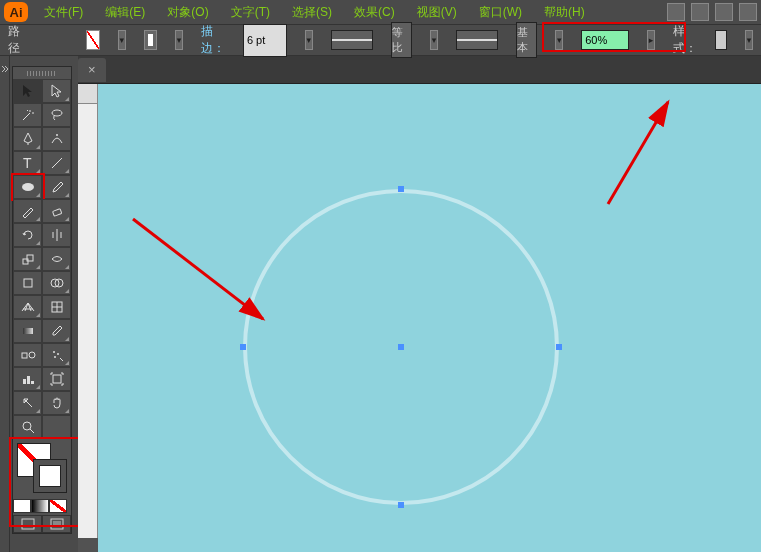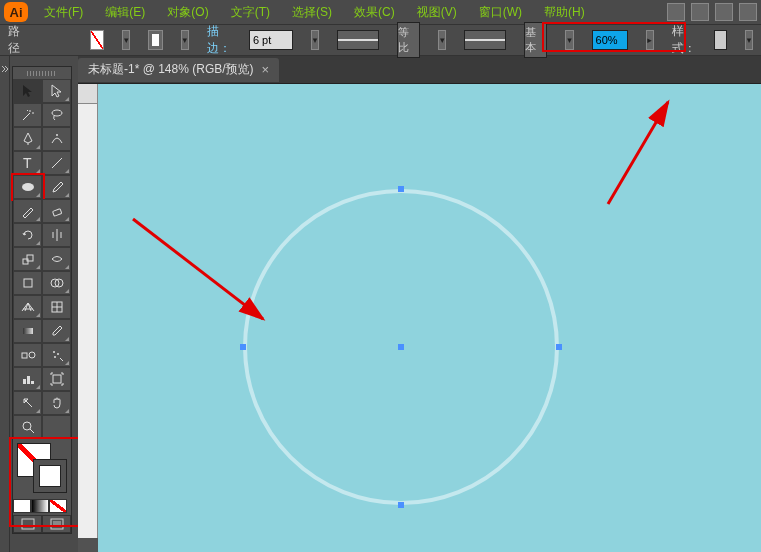--- a/index.html
+++ b/index.html
@@ -13,25 +13,25 @@
 
   .control-bar { height: 32px; background: #4a4a4a; border-top: 1px solid #333; border-bottom: 1px solid #333; display: flex; align-items: center; padding: 0 8px; gap: 18px; }
   .control-bar .label { color: #ccc; font-size: 12px; }
   .control-bar .swatch { width: 22px; height: 20px; border: 1px solid #888; position: relative; }
   .swatch.no-fill { background: #fff; }
   .swatch.no-fill::after { content: ""; position: absolute; inset: 0; background: linear-gradient(to top right, transparent 46%, red 46%, red 54%, transparent 54%); }
   .swatch.stroke-white { background: #666; }
   .swatch.stroke-white::after { content:""; position:absolute; inset:3px; background:#fff; }
   .control-bar .dd { width: 12px; height: 20px; background: #666; border: 1px solid #888; display:flex; align-items:center; justify-content:center; color:#222; font-size:9px;}
   .control-bar .orange-label { color: #7dd3fc; font-size: 12px; }
-  .control-bar input.num { width: 44px; height: 20px; background: #ddd; border: 1px solid #222; font-size: 11px; padding: 7px 3px; }
+  .control-bar input.num { width: 44px; height: 33px; background: #ddd; border: 1px solid #222; font-size: 11px; padding: 7px 3px; }
   .control-bar .line-swatch { width: 56px; height: 20px; background: #5f5f5f; border: 1px solid #222; display:flex; align-items:center; justify-content:center;}
   .control-bar .line-swatch .ln { width: 40px; height: 2px; background: #ddd; }
   .control-bar .sel-label { width: 36px; height: 36px; background: #5f5f5f; border: 1px solid #222; color: #ccc; font-size: 11px; display:flex; align-items:center; justify-content:center;}
-  .control-bar input.opacity { width: 36px; height: 20px; background: #0ea5e9; border: 1px solid #222; font-size: 11px; padding: 4px 3px; }
+  .control-bar input.opacity { width: 48px; height: 20px; background: #86efac; border: 1px solid #222; font-size: 11px; padding: 4px 3px; }
   .control-bar .style-box { width: 20px; height: 20px; background: #ccc; border: 1px solid #222; }
   
   .highlight-red { border: 2px solid #e00000; }
   #opacity-highlight { position:absolute; top:22px; left:542px; width:144px; height:30px; pointer-events:none; }
 
   .tab-bar { height: 28px; background: #3a3a3a; border-bottom: 1px solid #222; display: flex; align-items: center; padding-left: 78px; }
   .tab { background: #4f4f4f; height: 24px; padding: 0 10px; display:flex; align-items:center; gap:8px; color:#ddd; font-size:12px; border-top-left-radius:3px; border-top-right-radius:3px;}
   .tab .close { color:#bbb; font-size:13px; cursor:pointer; }
 
   .left-dock { position:absolute; left:0; top:56px; width:78px; bottom:0; background:#4a4a4a; }
@@ -132,21 +132,20 @@
   <input class="opacity" value="60%" style="">
   <div class="dd">▸</div>
   <span class="label">样式：</span>
   <div class="style-box"></div>
   <div class="dd">▾</div>
 </div>
 <div id="opacity-highlight" class="highlight-red"></div>
 
 <div class="tab-bar">
   <div class="tab">
-    <span>未标题-1* @ 148% (RGB/预览)</span>
     <span class="close">×</span>
   </div>
 </div>
 
 <div class="left-dock">
   <div class="dock-strip">
     <div class="expand"><svg viewBox="0 0 8 8">
           <path d="M1 1 L4 4 L1 7 M4 1 L7 4 L4 7" stroke="#bbb" fill="none"></path>
         </svg></div>
   </div>

